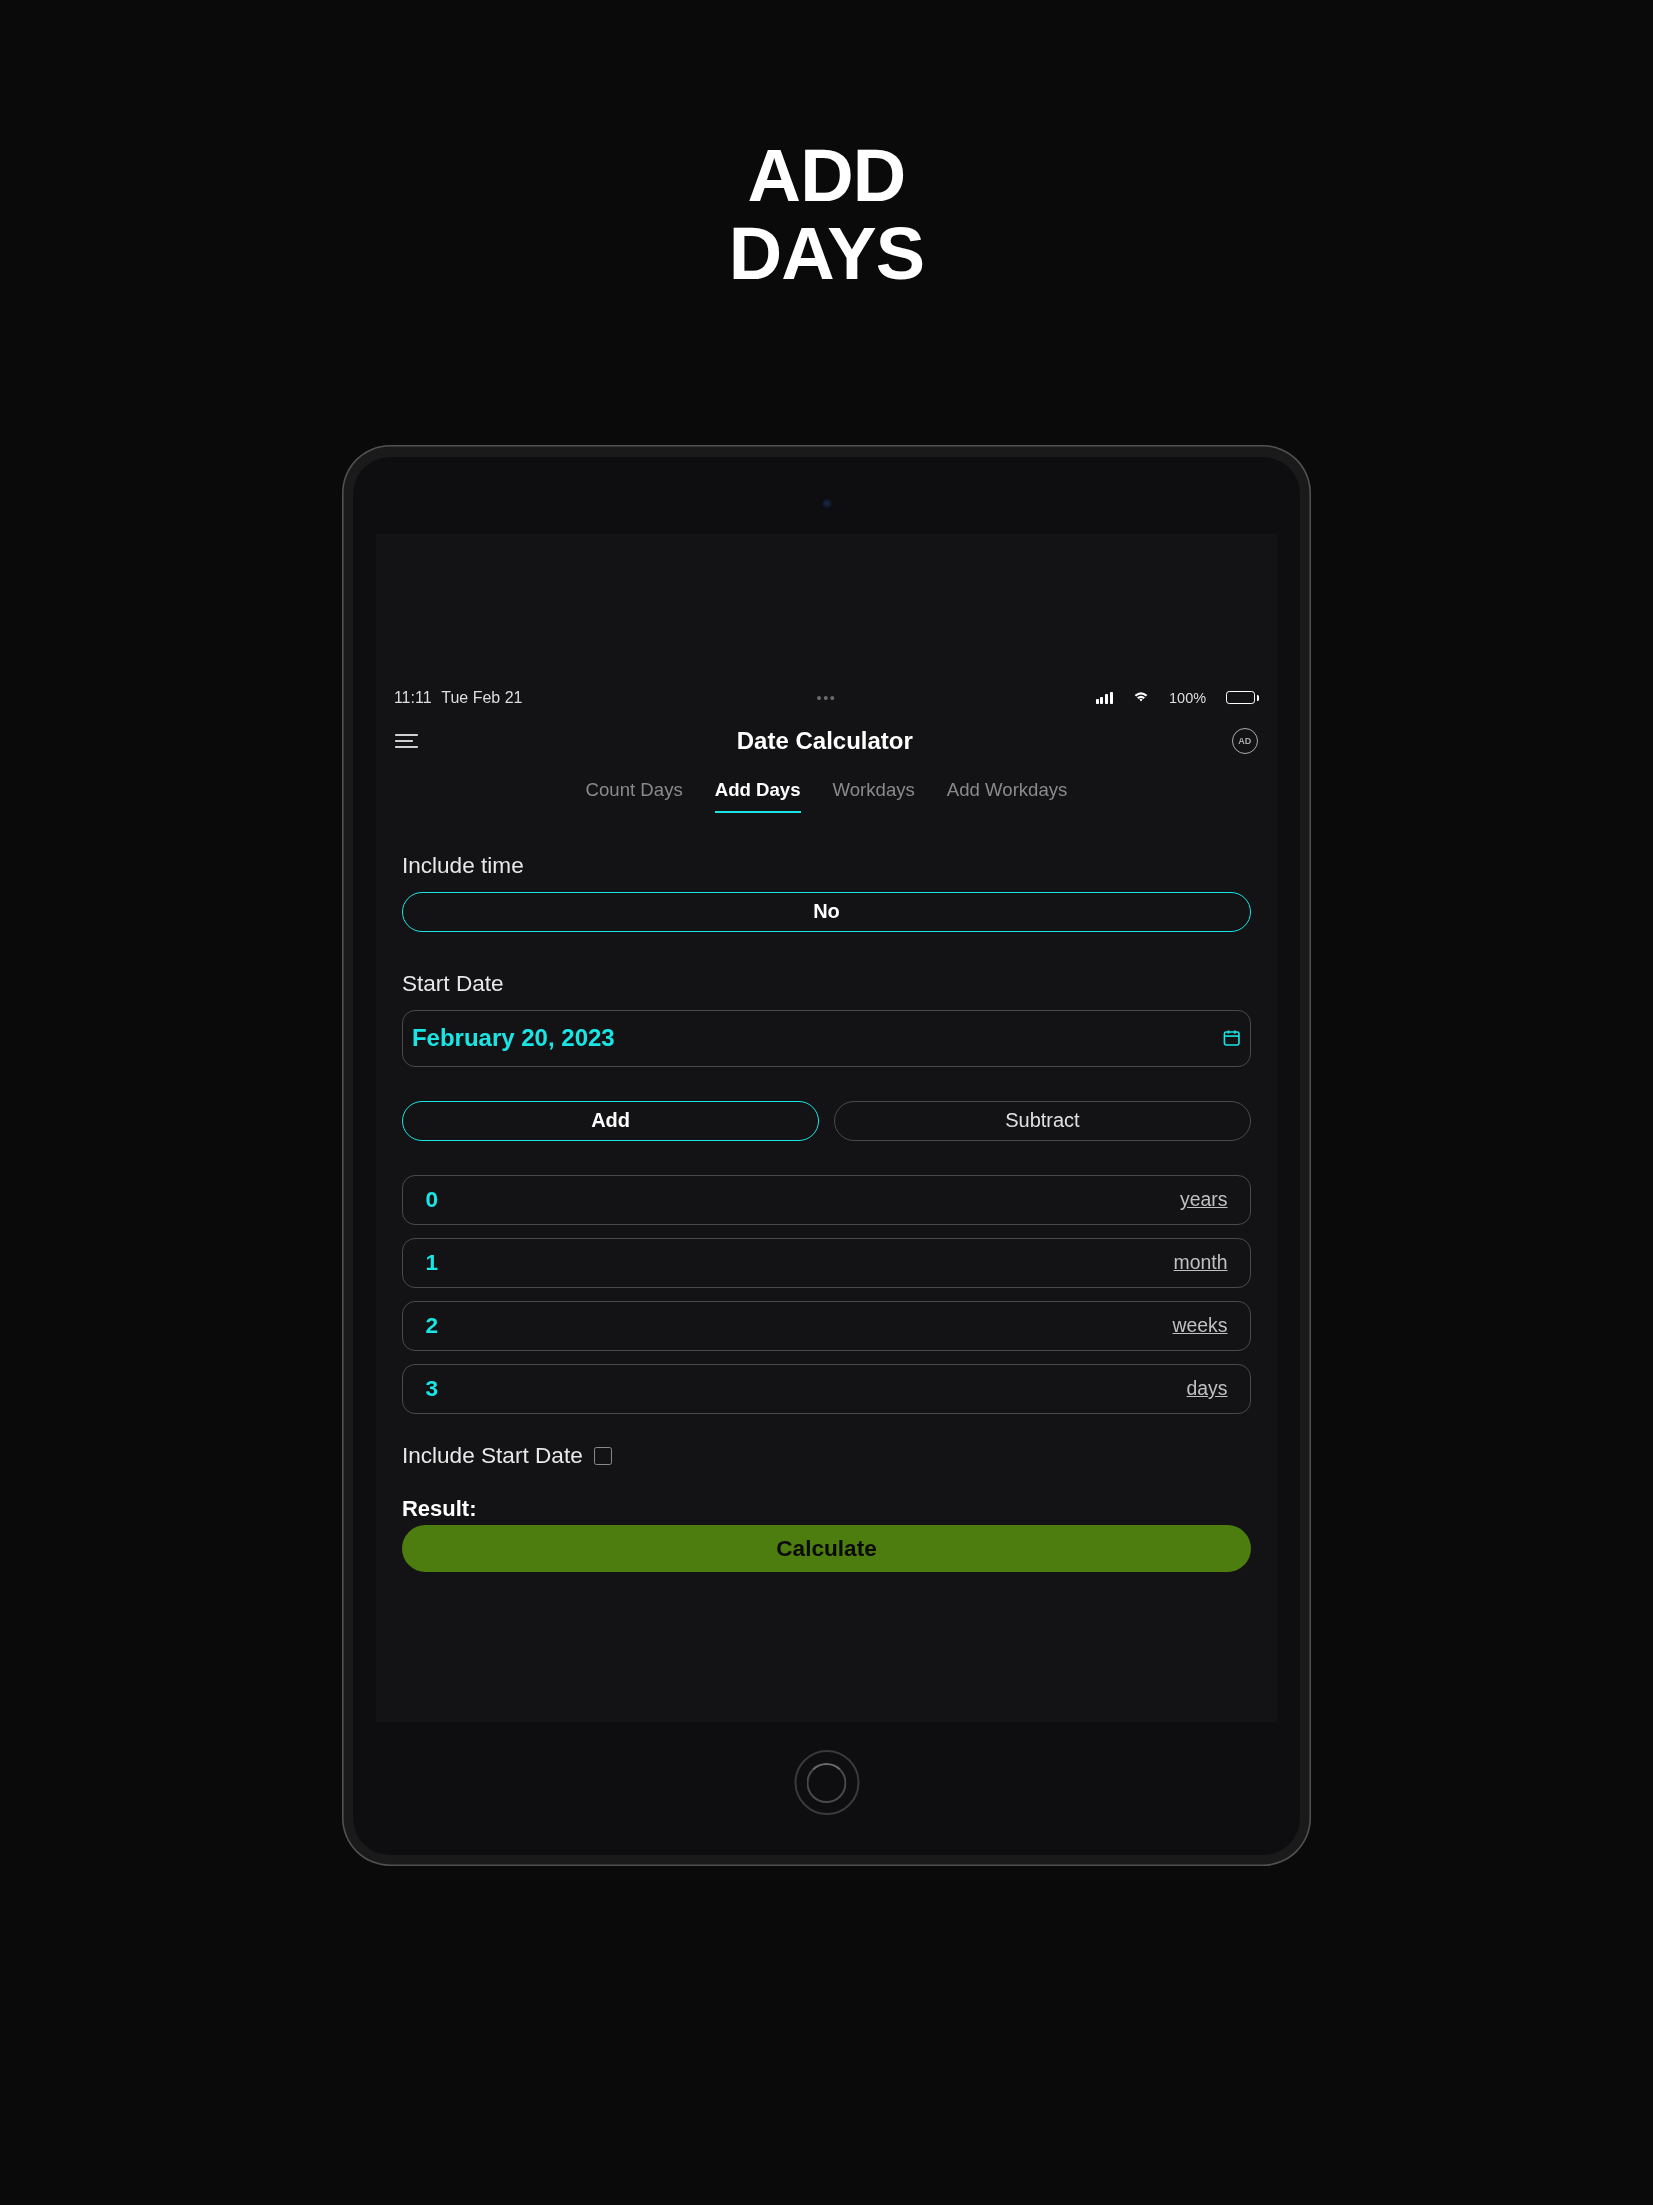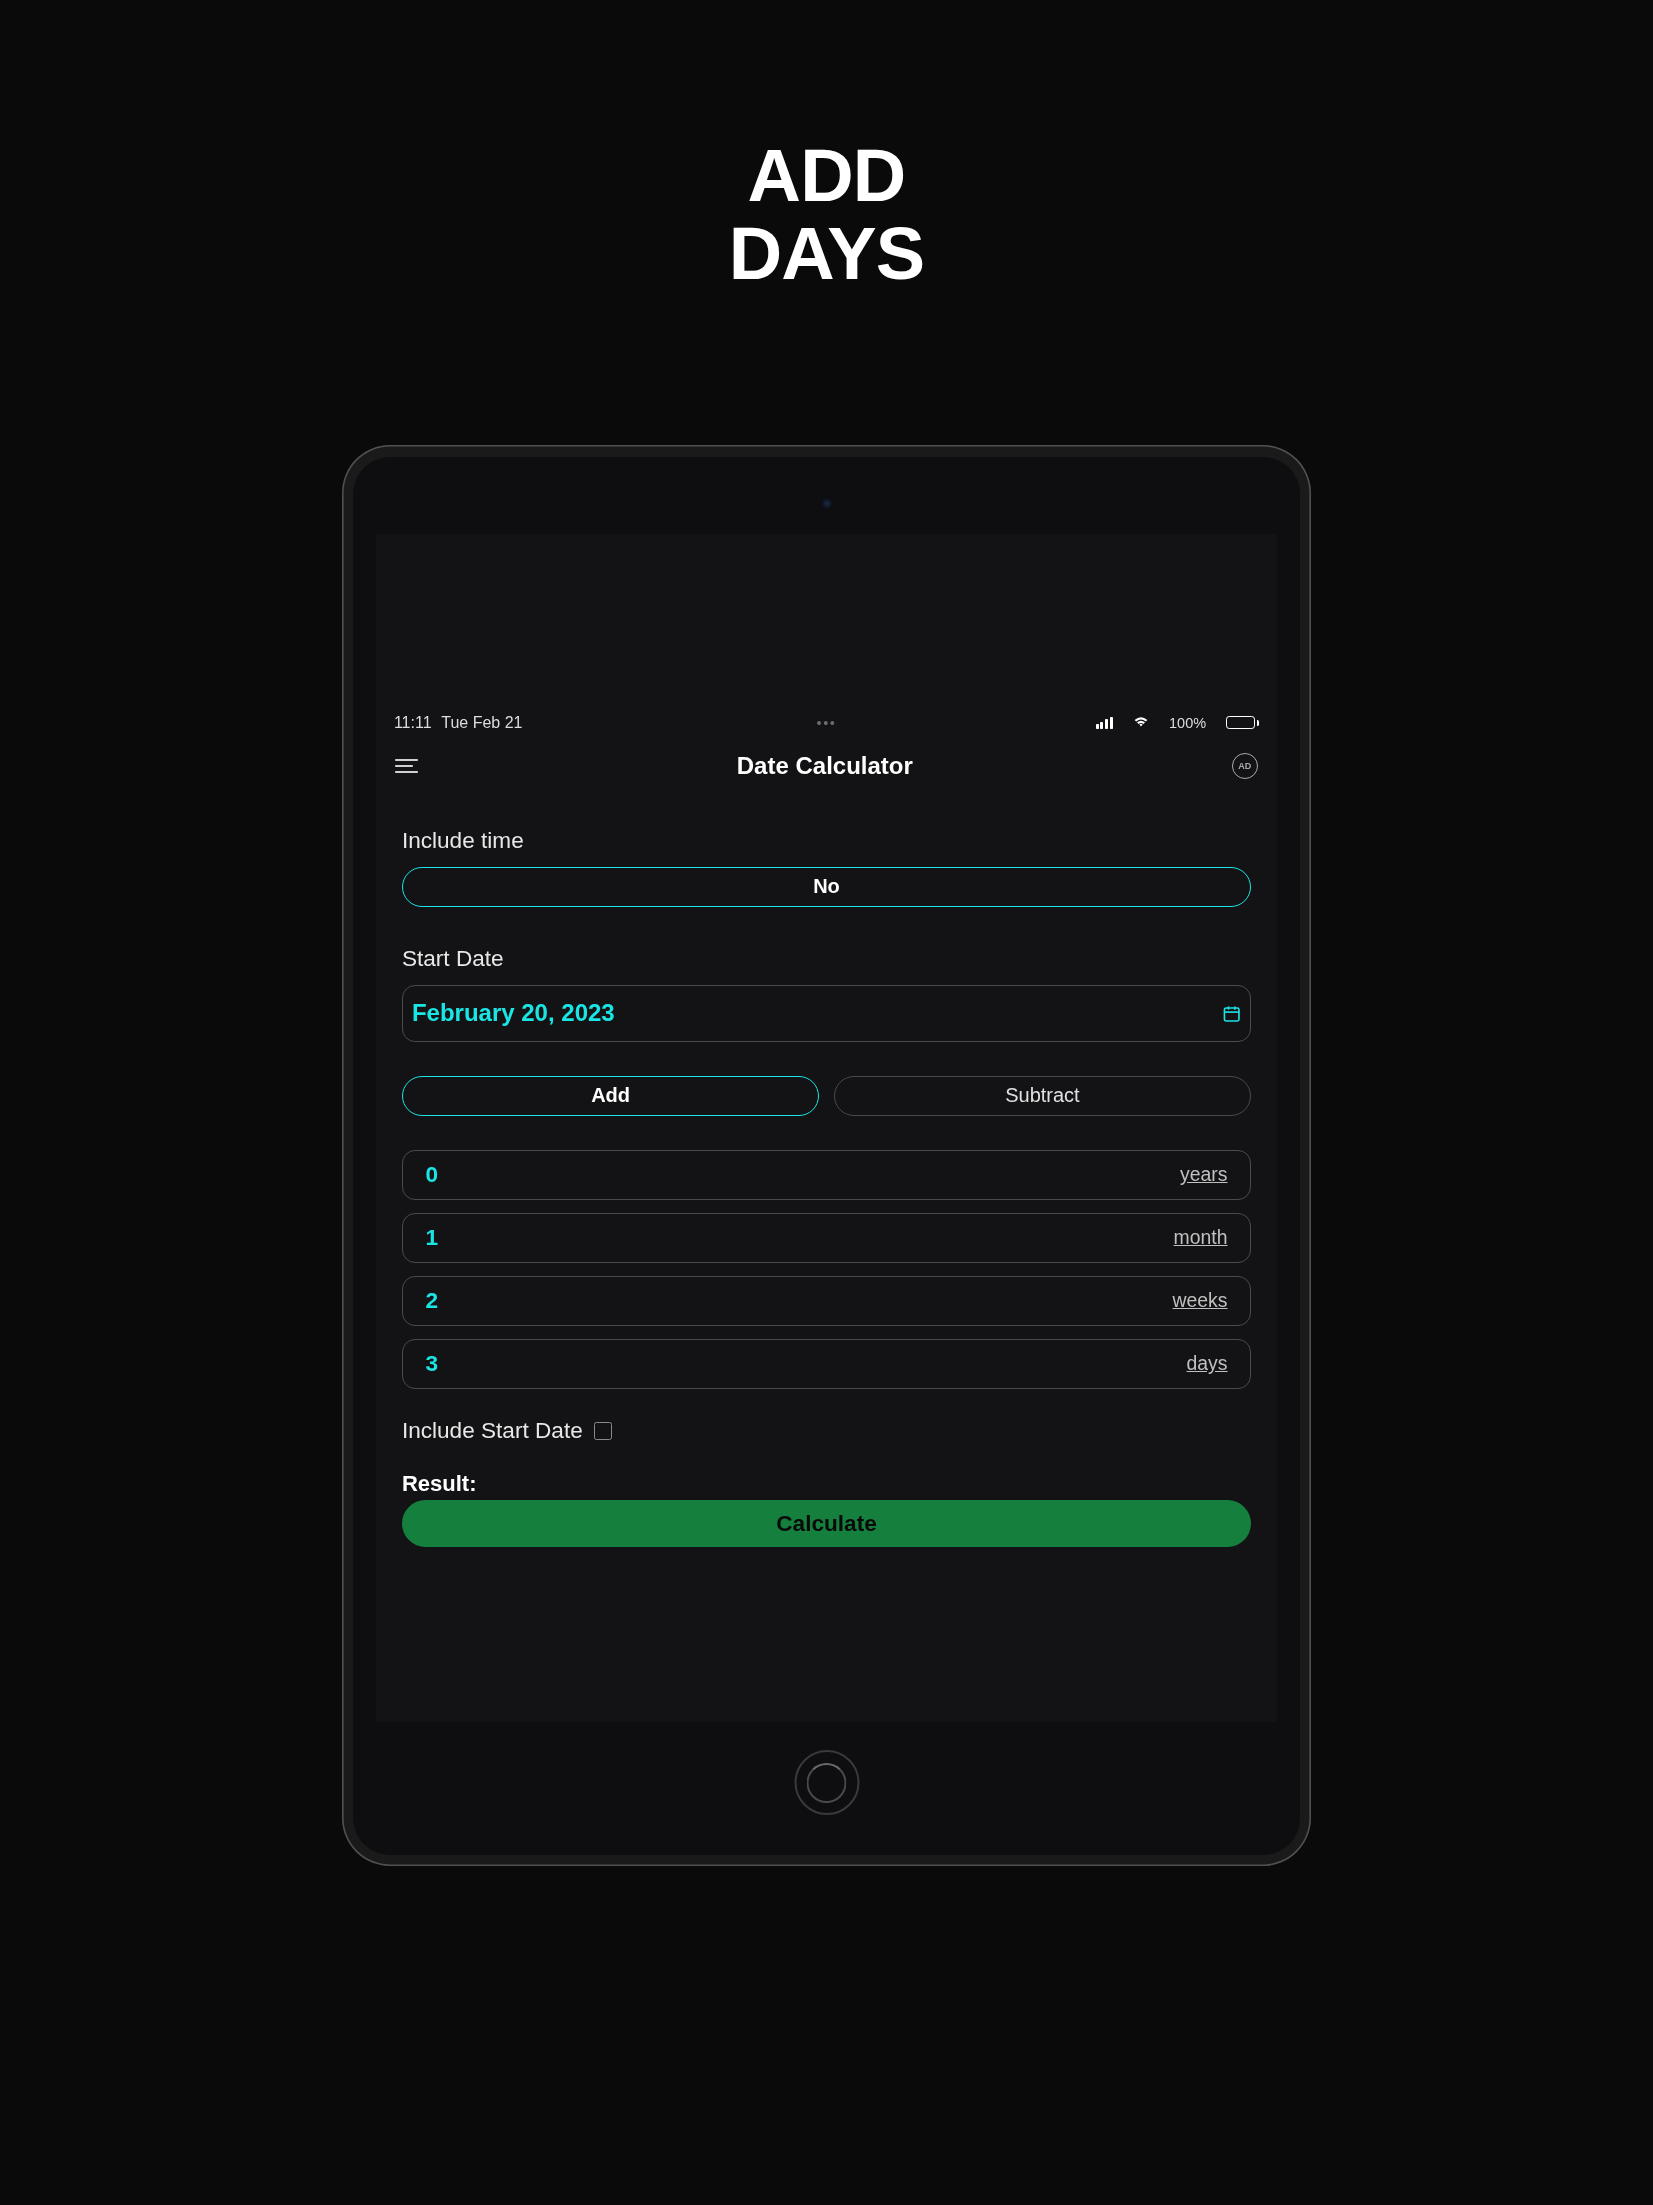--- a/index.html
+++ b/index.html
@@ -204,21 +204,21 @@
       margin-top: 29px;
       margin-bottom: 27.4px;
     }
     .checkbox-label { color:#e8e8e8; font-size:22.6px;}
     .checkbox { width:18px; height:18px; border:1.6px solid #8a8a8a; border-radius:2.4px; cursor:pointer;}
     .result-label { color:#fff; font-size:22px; font-weight:700; margin-bottom:3.2px;}
     .result-value { color:#1ae5e5; font-size:22px; font-weight:700; margin-bottom:27.4px;}
     .calc-btn {
       width: 100%;
       height: 47px;
-      background: #15803d;
+      background: #4d7c0f;
       border: none;
       border-radius: 24px;
       color: #0a0a0a;
       font-size: 22.6px;
       font-weight: 700;
       cursor: pointer;
     }
     .op-row { margin-bottom: 34px; }
   </style>
 </head>
@@ -264,20 +264,26 @@
       <div class="app-header">
         <div class="menu-icon">
             <span></span>
             <span></span>
             <span></span>
           </div>
         <div class="app-title">Date Calculator</div>
         <div class="ad-badge">AD</div>
       </div>
 
+      <div class="tabs">
+        <div class="tab">Count Days</div>
+        <div class="tab active">Add Days</div>
+        <div class="tab">Workdays</div>
+        <div class="tab">Add Workdays</div>
+      </div>
 
       <div class="content">
 
         <div class="section-label">Include time</div>
         <div class="toggle-row">
           <div class="toggle-btn selected">No</div>
         </div>
 
         <div class="section-label">Start Date</div>
         <div class="date-field">

